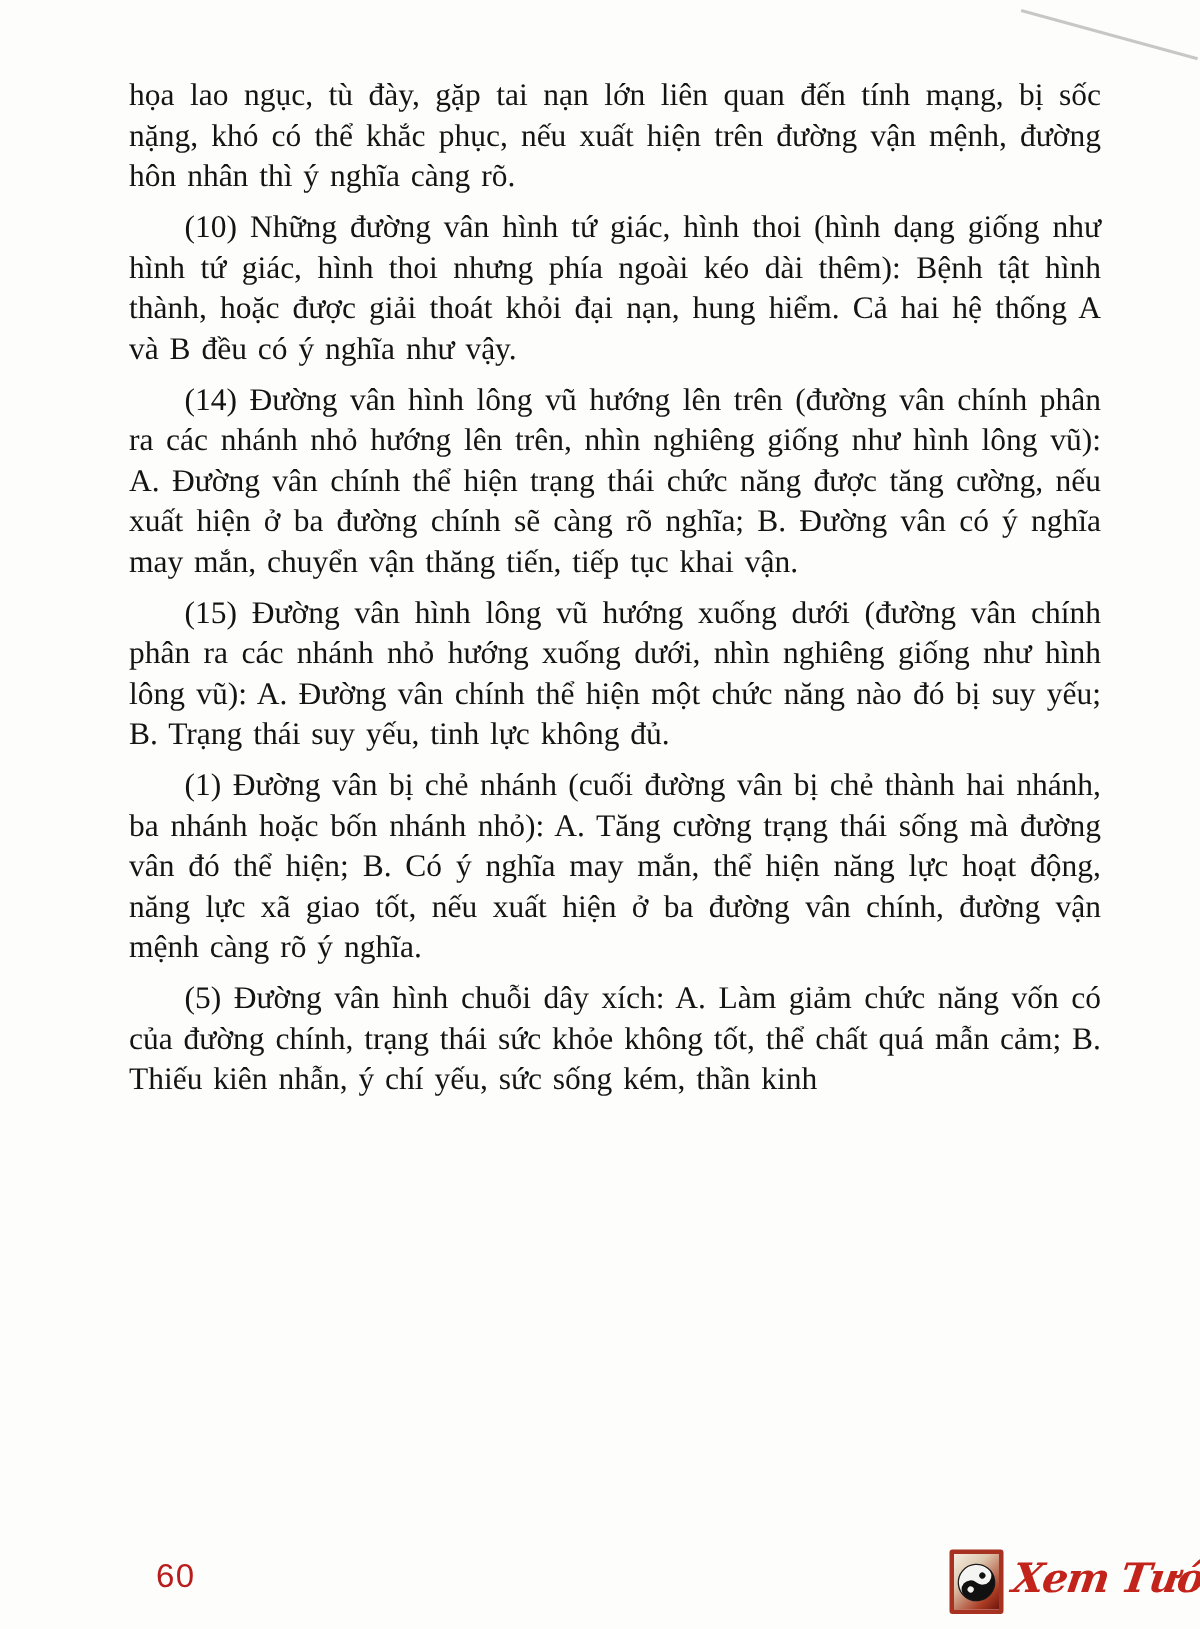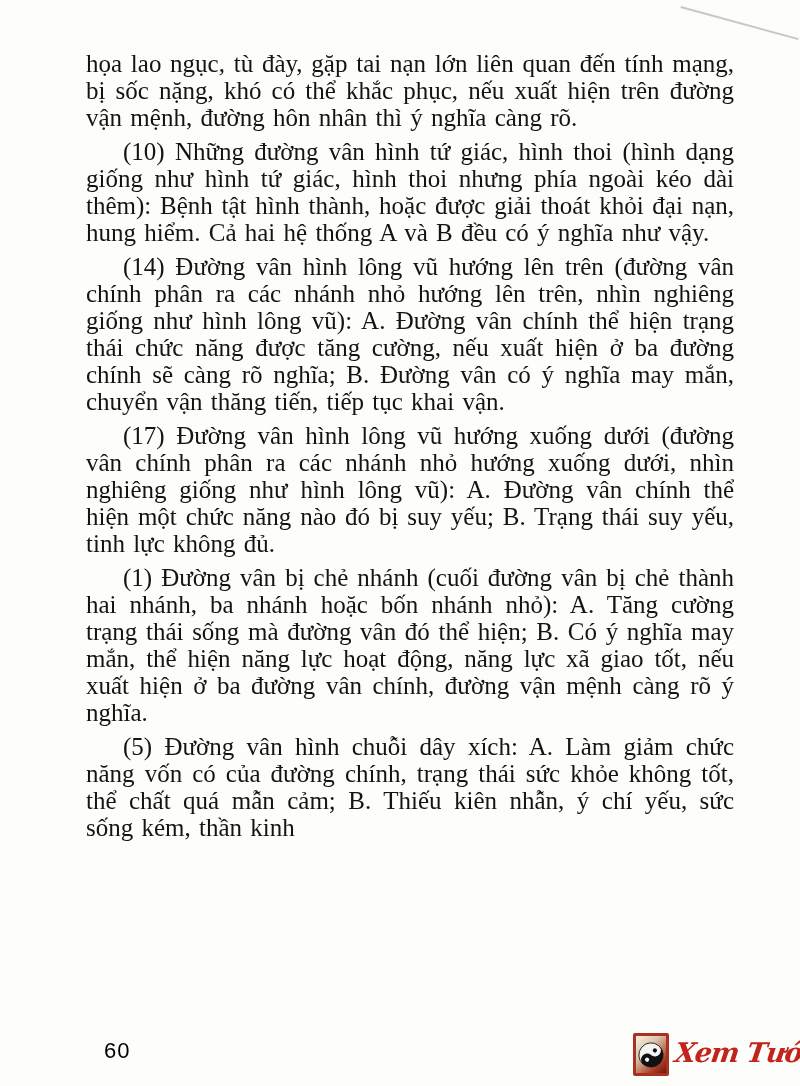--- a/index.html
+++ b/index.html
@@ -20,37 +20,37 @@
     transform:rotate(15.3deg);
     transform-origin:left top;
   }
   .content{
     position:absolute;
     left:86px;top:50px;
     width:648px;
   }
   .para{
     margin:7px 0 0 0;
-    font-size:25px;
+    font-size:21px;
     line-height:27px;
     text-align:justify;
     text-align-last:left;
     word-spacing:2px;
     text-indent:37px;
   }
   .para.first{
     margin-top:0;
     text-indent:0;
   }
   .footer-pagenum{
     position:absolute;
     left:104px;top:1038px;
     font-family:"Liberation Sans","DejaVu Sans",sans-serif;
     font-size:22px;
-    color:#000000;
+    color:#b91c1c;
     letter-spacing:1px;
   }
   .brand{
     position:absolute;
     left:633px;top:1033px;
     display:flex;align-items:flex-start;
   }
   .yy-box{
     width:30px;height:37px;
     border:3px solid #a83222;
@@ -77,21 +77,21 @@
 <body>
 
 <div class="page">
 
   <div class="scan-artifact"></div>
 
   <main class="content">
     <p class="para first">họa lao ngục, tù đày, gặp tai nạn lớn liên quan đến tính mạng, bị sốc nặng, khó có thể khắc phục, nếu xuất hiện trên đường vận mệnh, đường hôn nhân thì ý nghĩa càng rõ.</p>
     <p class="para">(10) Những đường vân hình tứ giác, hình thoi (hình dạng giống như hình tứ giác, hình thoi nhưng phía ngoài kéo dài thêm): Bệnh tật hình thành, hoặc được giải thoát khỏi đại nạn, hung hiểm. Cả hai hệ thống A và B đều có ý nghĩa như vậy.</p>
     <p class="para">(14) Đường vân hình lông vũ hướng lên trên (đường vân chính phân ra các nhánh nhỏ hướng lên trên, nhìn nghiêng giống như hình lông vũ): A. Đường vân chính thể hiện trạng thái chức năng được tăng cường, nếu xuất hiện ở ba đường chính sẽ càng rõ nghĩa; B. Đường vân có ý nghĩa may mắn, chuyển vận thăng tiến, tiếp tục khai vận.</p>
-    <p class="para">(17) Đường vân hình lông vũ hướng xuống dưới (đường vân chính phân ra các nhánh nhỏ hướng xuống dưới, nhìn nghiêng giống như hình lông vũ): A. Đường vân chính thể hiện một chức năng nào đó bị suy yếu; B. Trạng thái suy yếu, tinh lực không đủ.</p>
+    <p class="para">(15) Đường vân hình lông vũ hướng xuống dưới (đường vân chính phân ra các nhánh nhỏ hướng xuống dưới, nhìn nghiêng giống như hình lông vũ): A. Đường vân chính thể hiện một chức năng nào đó bị suy yếu; B. Trạng thái suy yếu, tinh lực không đủ.</p>
     <p class="para">(1) Đường vân bị chẻ nhánh (cuối đường vân bị chẻ thành hai nhánh, ba nhánh hoặc bốn nhánh nhỏ): A. Tăng cường trạng thái sống mà đường vân đó thể hiện; B. Có ý nghĩa may mắn, thể hiện năng lực hoạt động, năng lực xã giao tốt, nếu xuất hiện ở ba đường vân chính, đường vận mệnh càng rõ ý nghĩa.</p>
     <p class="para">(5) Đường vân hình chuỗi dây xích: A. Làm giảm chức năng vốn có của đường chính, trạng thái sức khỏe không tốt, thể chất quá mẫn cảm; B. Thiếu kiên nhẫn, ý chí yếu, sức sống kém, thần kinh</p>
   </main>
 
   <span class="footer-pagenum">60</span>
 
   <div class="brand">
     <span class="yy-box">
       <svg width="26" height="26" viewBox="0 0 30 30" aria-hidden="true">
         <circle cx="15" cy="15" r="14" fill="#f4f4f2" stroke="#1a1a1a" stroke-width="1"></circle>

